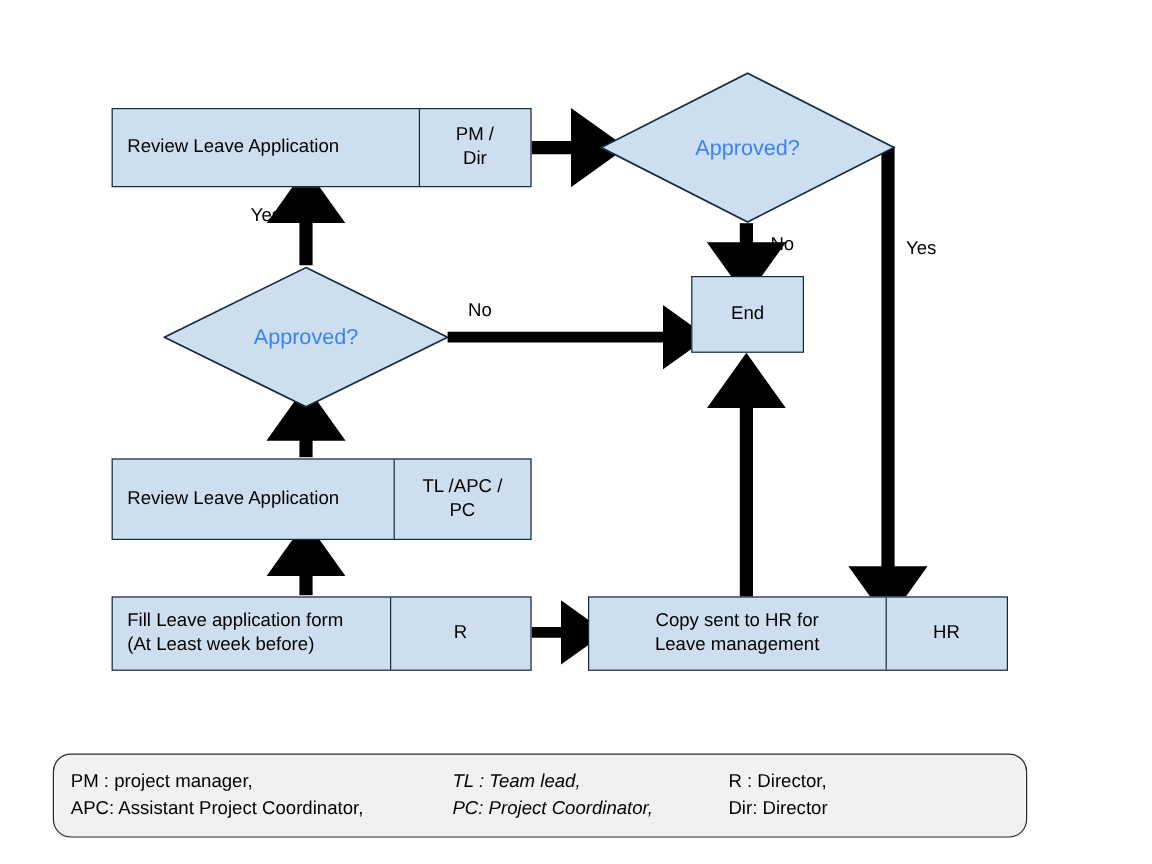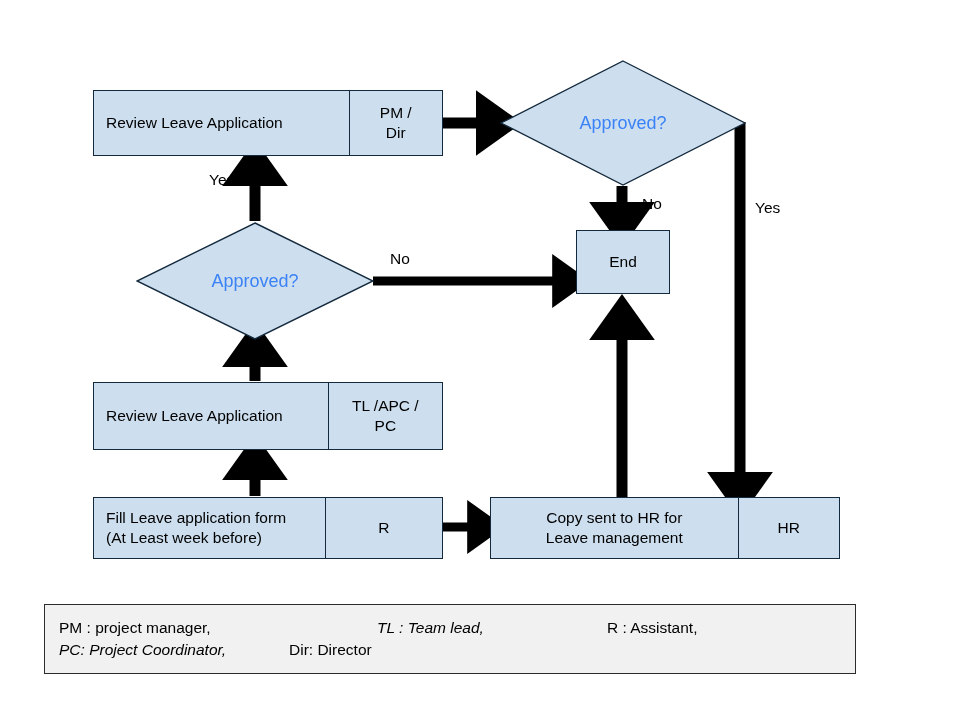--- a/index.html
+++ b/index.html
@@ -163,23 +163,24 @@
 </div>
 
 <div class="edge-label" style="left:209px; top:171px;">Yes</div>
 
 <div class="edge-label" style="left:642px; top:195px;">No</div>
 
 <div class="edge-label" style="left:755px; top:199px;">Yes</div>
 
 <div class="edge-label" style="left:390px; top:250px;">No</div>
 
-<div class="legend" style="left:44px; top:604px; width:812px; height:70px;">
+<div class="legend" style="left:44px; top:628px; width:812px; height:70px;border-radius:15px;">
   <div class="legend-row">
     <span class="legend-col-1">PM : project manager,</span>
     <span class="legend-col-2">TL : Team lead,</span>
-    <span class="legend-col-3">R : Assistant,</span>
+    <span class="legend-col-3">R : Director,</span>
   </div>
   <div class="legend-row">
+    <span class="legend-col-1">APC: Assistant Project Coordinator,</span>
     <span class="legend-col-2">PC: Project Coordinator,</span>
     <span class="legend-col-3">Dir: Director</span>
   </div>
 </div>
 
 </body></html>

